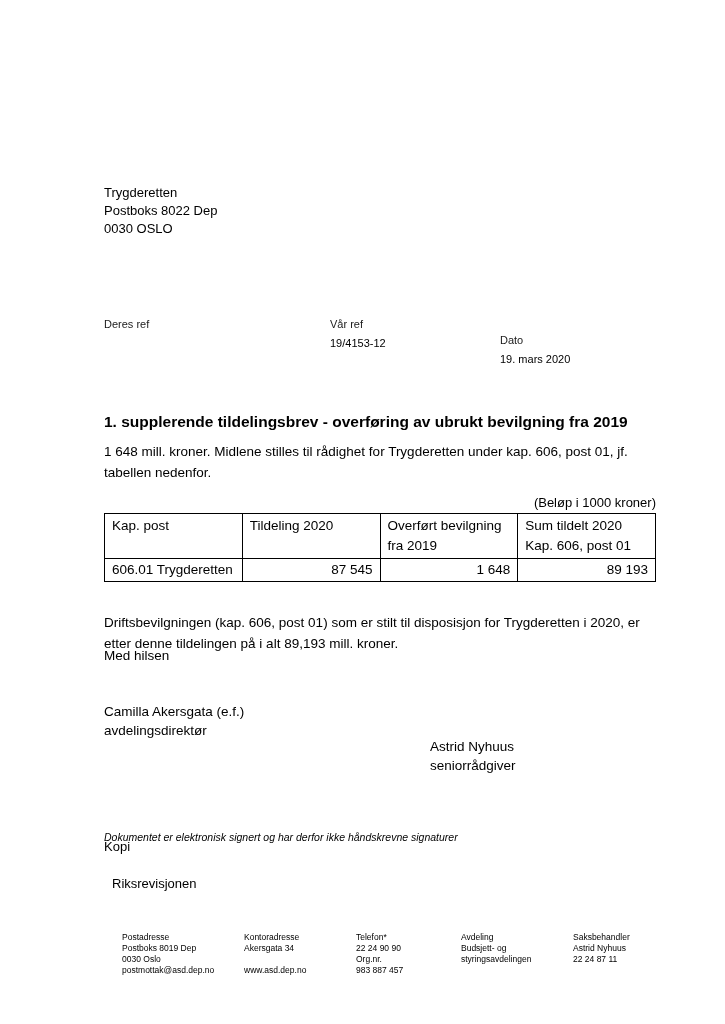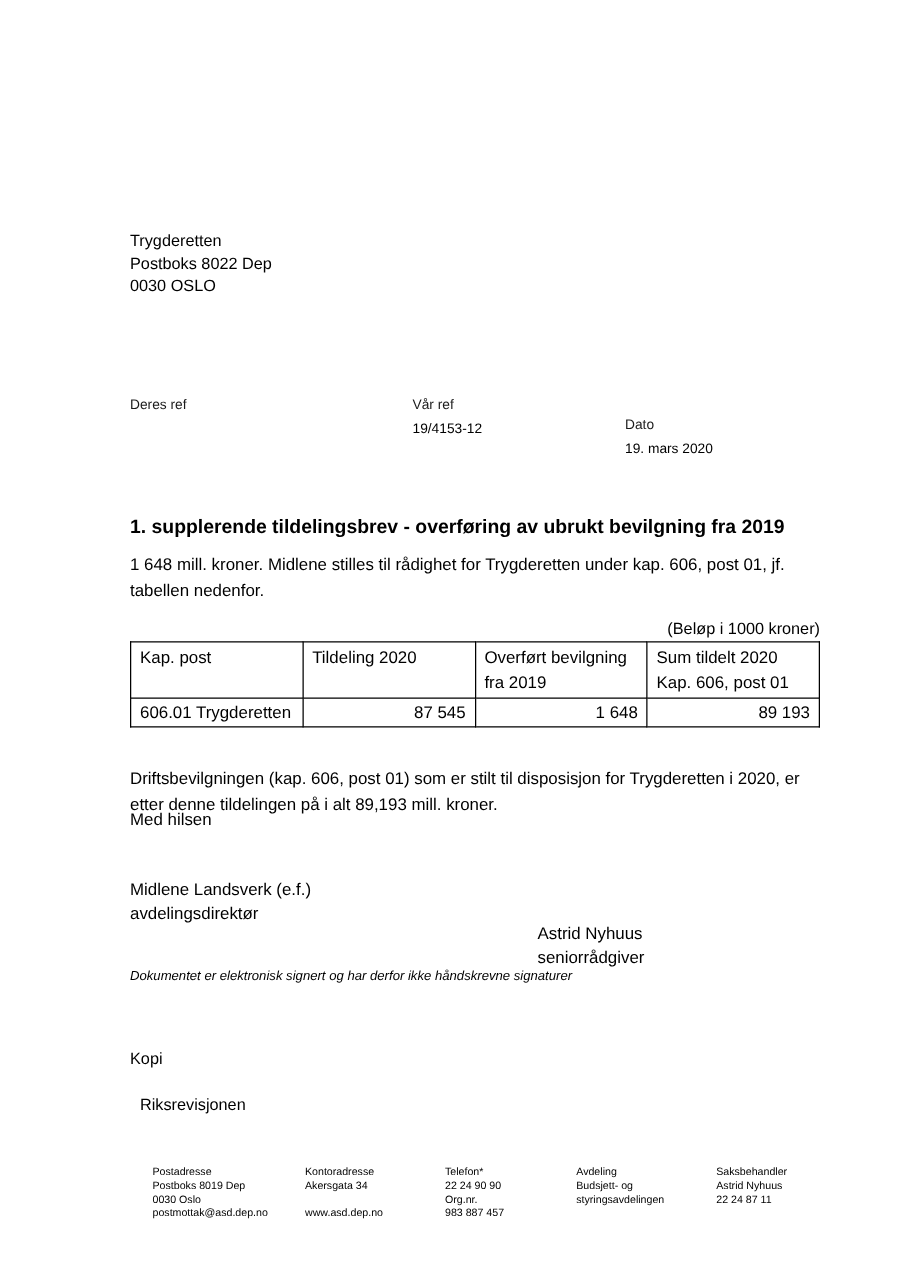--- a/index.html
+++ b/index.html
@@ -29,21 +29,21 @@
   .body-text{font-size:13.5px;line-height:21px;}
   .note{left:104px;top:495px;width:552px;text-align:right;font-size:13px;}
 
   
   .main-table{border-collapse:collapse;table-layout:fixed;width:552px;}
   .main-table th,.main-table td{border:1.5px solid #000;font-size:13.5px;line-height:20px;padding:1px 7px;}
   .main-table th{text-align:left;font-weight:normal;vertical-align:top;padding-top:2px;padding-bottom:2px;}
   .main-table td.num{text-align:right;}
 
   .sig{font-size:13.5px;line-height:19px;}
-  .esign{left:104px;top:775px;font-size:10.5px;font-style:italic;text-align:center;}
+  .esign{left:104px;top:831px;font-size:10.5px;font-style:italic;text-align:center;}
   .kopi{left:104px;top:839px;font-size:13px;}
   .kopi-to{left:112px;top:876px;font-size:13px;}
 
   
   .f-col{top:932px;font-size:8.5px;line-height:11px;}
   .f-line{min-height:11px;margin-left:10px;}
 </style>
 </head>
 <body>
 
@@ -110,21 +110,21 @@
   </table>
 
   <div class="abs body-text" style="left:104px;top:596px;width:580px;margin-top:16px;">
     <div>Driftsbevilgningen (kap. 606, post 01) som er stilt til disposisjon for Trygderetten i 2020, er</div>
     <div>etter denne tildelingen på i alt 89,193 mill. kroner.</div>
   </div>
 
   <div class="abs body-text" style="left:104px;top:645px;">Med hilsen</div>
 
   <div class="abs sig" style="left:104px;top:702px;">
-    <div>Midlene Landsverk (e.f.)</div>
+    <div>Camilla Akersgata (e.f.)</div>
     <div>avdelingsdirektør</div>
   </div>
   <div class="abs sig" style="left:430px;top:737px;">
     <div>Astrid Nyhuus</div>
     <div>seniorrådgiver</div>
   </div>
 
   <div class="abs esign">Dokumentet er elektronisk signert og har derfor ikke håndskrevne signaturer</div>
 
   <div class="abs kopi">Kopi</div>

